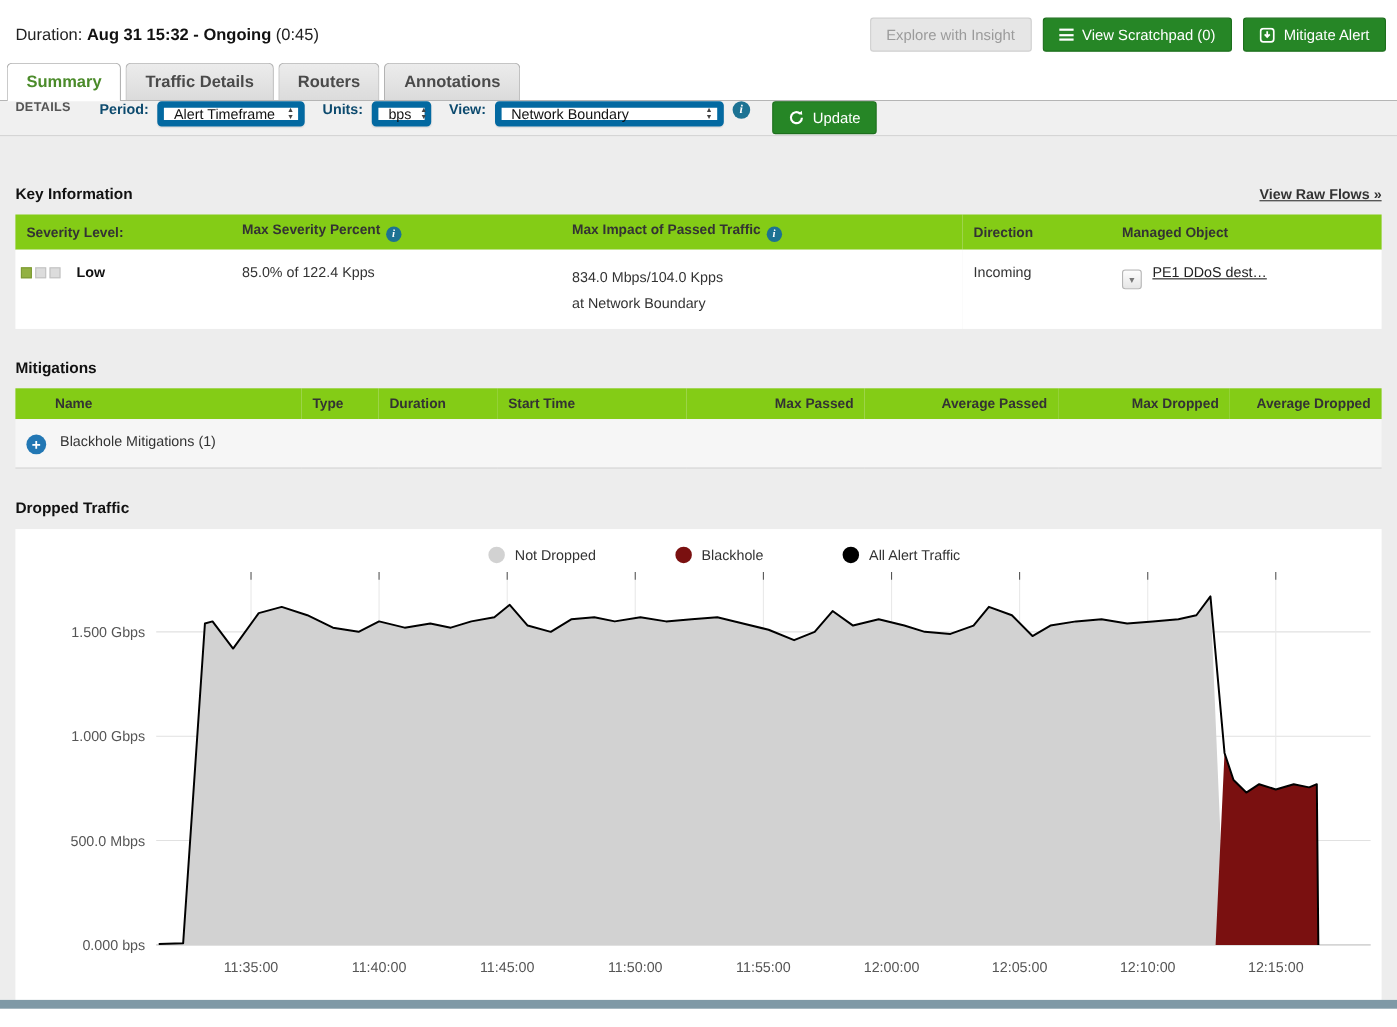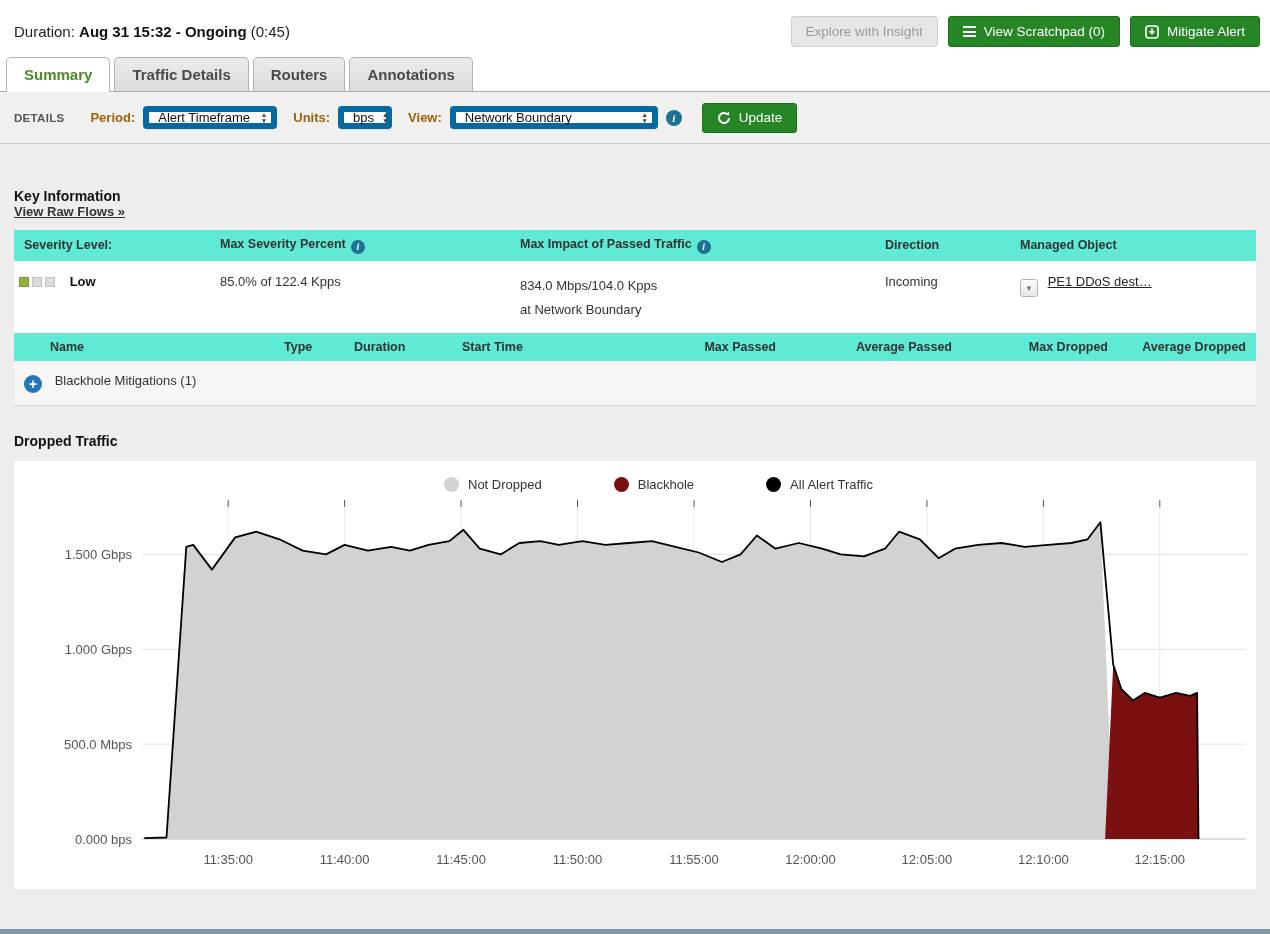--- a/index.html
+++ b/index.html
@@ -28,46 +28,46 @@
   .icon-hamburger{display:inline-block;width:13px;height:11px;border-top:2px solid #fff;border-bottom:2px solid #fff;
       background:linear-gradient(#fff,#fff) center/100% 2px no-repeat;}
 
   
   .tabbar{display:flex;gap:4px;align-items:flex-end;padding-left:6px;border-bottom:1px solid #adadad;}
   .tab{padding:8px 17px 8px;border:1px solid #b3b3b3;border-bottom:none;border-radius:5px 5px 0 0;
        background:linear-gradient(#ececec,#dbdbdb);color:#4a4a4a;font-weight:bold;font-size:15px;cursor:pointer;}
   .tab.active{background:#fff;color:var(--tab-green);position:relative;margin-bottom:-1px;padding-bottom:9px;}
 
   
-  .details-bar{background:#f0f0f0;border-bottom:1px solid #c9c9c9;height:52px;
-       display:flex;align-items:center;gap:8px;padding:0 14px;}
+  .details-bar{background:#f0f0f0;border-bottom:1px solid #c9c9c9;height:32px;
+       display:flex;gap:8px;padding:0 14px;}
   .details-label{font-weight:bold;font-size:11.5px;color:#555;margin-right:10px;letter-spacing:.3px;}
-  .field-label{font-weight:bold;color:#a16207;margin-left:8px;}
+  .field-label{font-weight:bold;color:#0c4a6e;margin-left:8px;}
   .select{background:#fff;border:6px solid #0369a1;border-radius:4px;height:23px;
        display:inline-flex;align-items:center;justify-content:space-between;
        padding:0 4px 0 9px;color:#111;cursor:pointer;box-shadow:0 1px 1px rgba(0,0,0,.07);}
   .select .stepper{display:flex;flex-direction:column;align-items:center;font-size:6.5px;line-height:5.5px;color:#444;margin-left:8px;}
   .select-period{width:134px;}
   .select-units{width:54px;}
   .select-view{width:208px;}
   .info-circle{width:16px;height:16px;min-width:16px;border-radius:50%;background:var(--info-blue);color:#fff;
        display:inline-flex;align-items:center;justify-content:center;
        font-family:"Liberation Serif",serif;font-style:italic;font-weight:bold;font-size:11px;cursor:pointer;}
   .info-sm{width:14px;height:14px;min-width:14px;font-size:10px;vertical-align:-2px;margin-left:5px;}
   .btn-update{height:30px;margin-left:12px;}
 
   
   .content{background:#ededed;padding:0 14px 6px;height:785px;}
-  .section-head{display:flex;justify-content:space-between;align-items:baseline;padding-top:44px;margin-bottom:11px;flex-direction:column;}
+  .section-head{display:flex;justify-content:space-between;align-items:baseline;padding-top:44px;margin-bottom:11px;}
   .section-head.tight{padding-top:27px;}
   .section-title{font-weight:bold;font-size:14px;color:#111;}
   .raw-flows{font-weight:bold;color:#333;text-decoration:underline;cursor:pointer;}
 
   table{border-collapse:collapse;width:100%;}
-  thead th{background:#5eead4;text-align:left;font-size:12.5px;color:#333;padding:7px 10px;white-space:nowrap;}
+  thead th{background:#84cc16;text-align:left;font-size:12.5px;color:#333;padding:7px 10px;white-space:nowrap;}
   th.num, td.num{text-align:right;}
   .keyinfo tbody tr{background:#fff;}
   .keyinfo tbody td{padding:13px 10px 0;vertical-align:top;height:72px;color:#333;}
   .sevbox{display:inline-block;width:10px;height:10px;margin-right:3px;vertical-align:-1px;}
   .sev-on{background:var(--sev-green);border:1px solid #7d9a35;}
   .sev-off{background:#dcdcdc;border:1px solid #c2c2c2;}
   .sev-label{font-weight:bold;margin-left:8px;color:#111;}
   .impact-line{line-height:24px;}
   .mini-drop{display:inline-flex;width:18px;height:18px;border:1px solid #b5b5b5;border-radius:3px;
        background:linear-gradient(#fdfdfd,#e6e6e6);align-items:center;justify-content:center;
@@ -202,20 +202,23 @@
           </td>
           <td>Incoming</td>
           <td>
             <span class="mini-drop">▼</span>
             <a class="mo-link">PE1 DDoS dest…</a>
           </td>
         </tr>
       </tbody>
     </table>
 
+    <div class="section-head tight">
+      <span class="section-title">Mitigations</span>
+    </div>
     <table class="mitigations">
       <colgroup>
           <col style="width:260px">
           <col style="width:70px">
           <col style="width:108px">
           <col style="width:172px">
           <col style="width:162px">
           <col style="width:176px">
           <col style="width:156px">
           <col>

